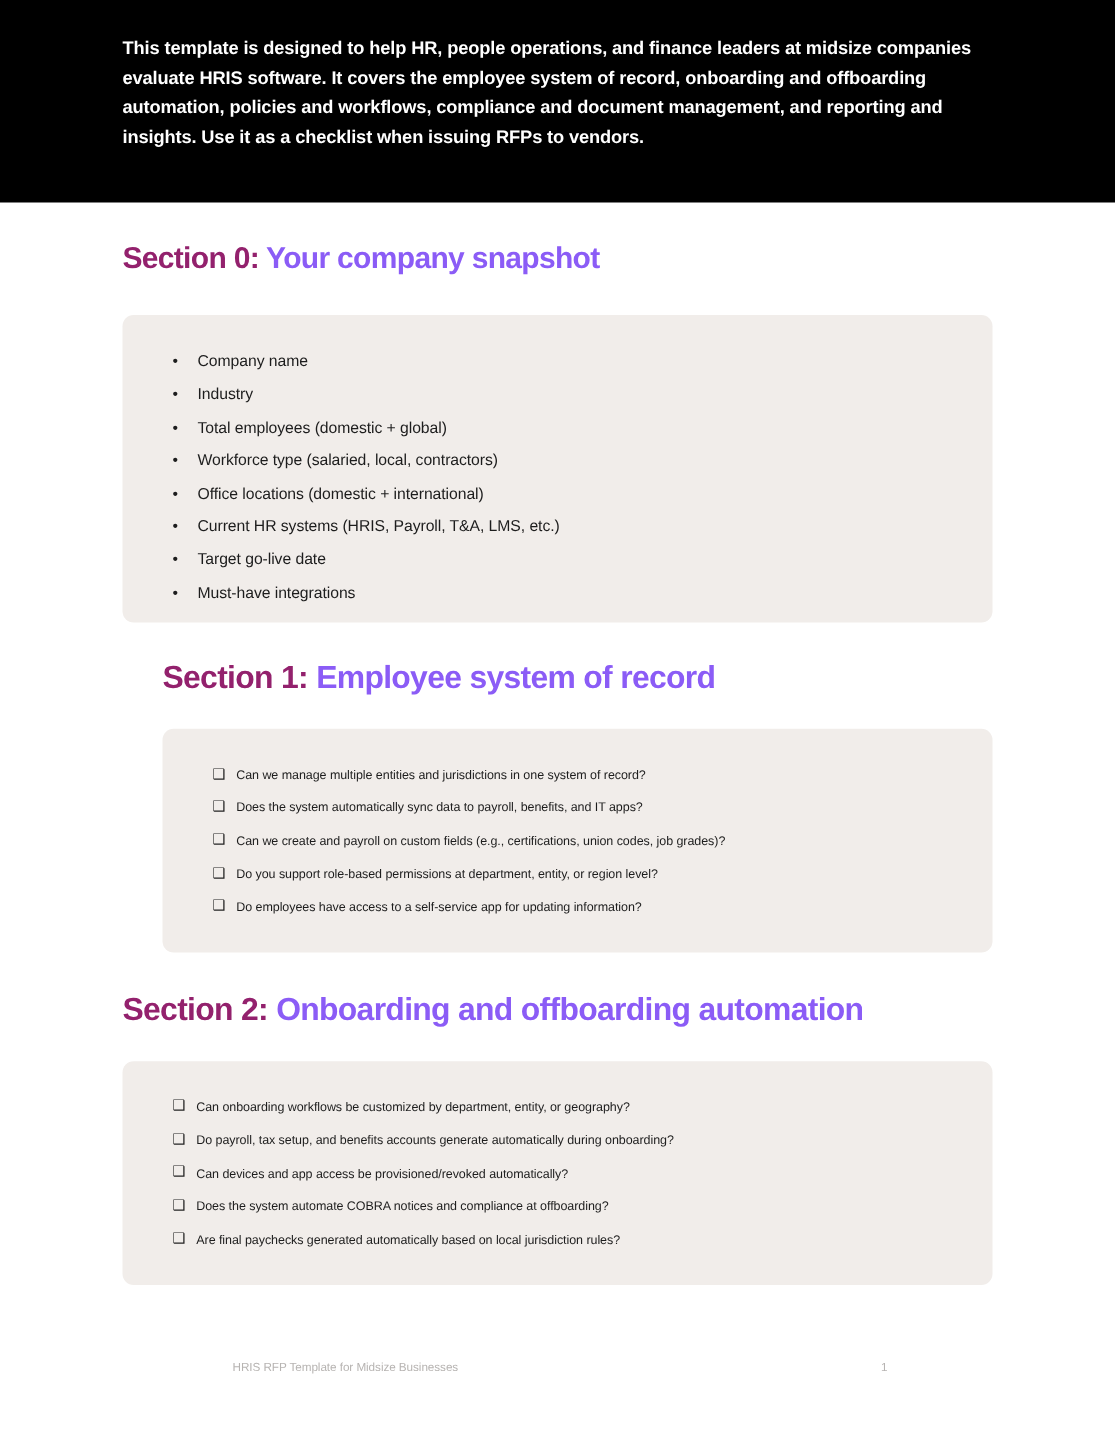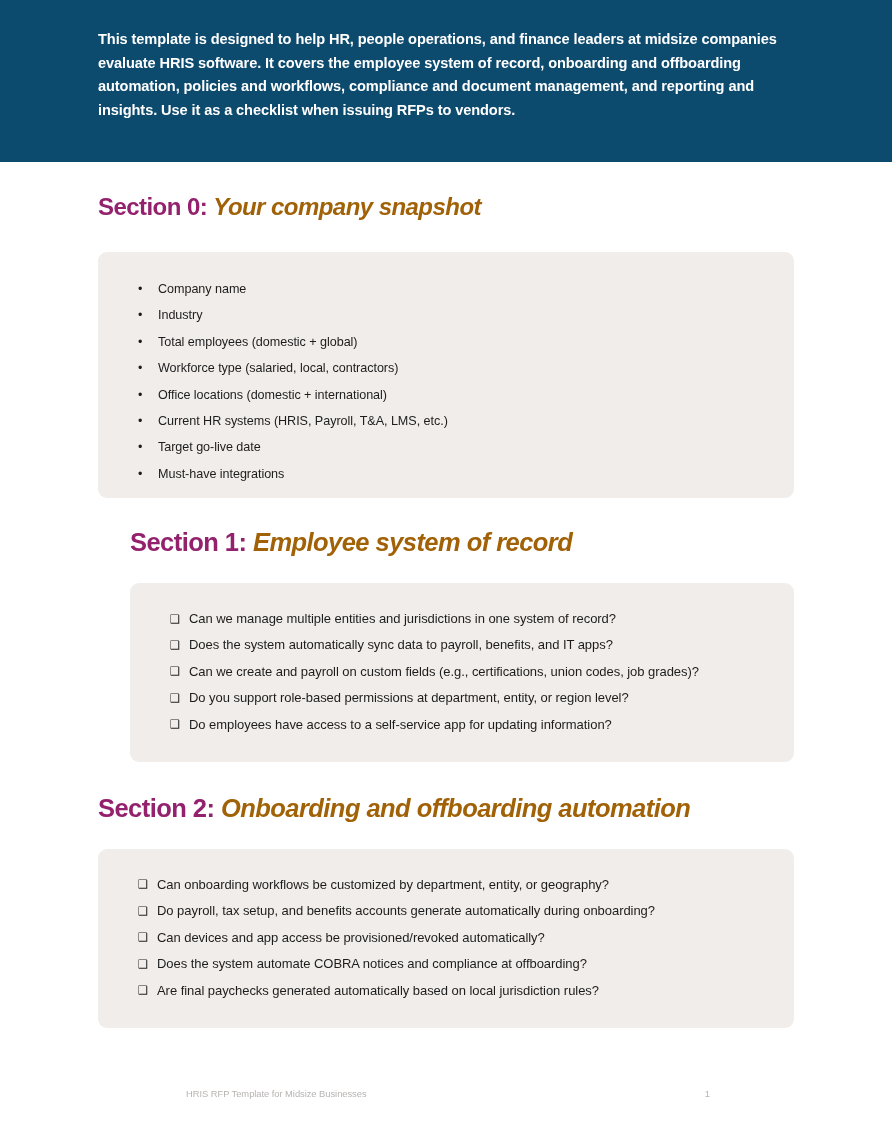--- a/index.html
+++ b/index.html
@@ -13,21 +13,21 @@
     font-family: "Liberation Sans", sans-serif;
     color: #1a1a1a;
     overflow: hidden;
     position: relative;
   }
 
   
   .banner {
     width: 892px;
     height: 162px;
-    background: #0c4a6e;
+    background: #000000;
     box-sizing: border-box;
     padding: 28px 98px 0 98px;
   }
   .banner-intro {
     color: #ffffff;
     font-size: 14.6px;
     font-weight: 700;
     line-height: 23.5px;
     letter-spacing: -0.1px;
     margin: 0;
@@ -45,22 +45,21 @@
   .section-heading {
     margin: 0;
     font-weight: 700;
     letter-spacing: -0.55px;
     white-space: nowrap;
   }
   .section-heading .sec-label {
     color: #93216d;
   }
   .section-heading .sec-title {
-    color: #a16207;
-    font-style: italic;
+    color: #8b5cf6;
   }
   .h-sec0 {
     font-size: 24px;
     padding-top: 31px;
   }
   .h-sec1, .h-sec2 {
     font-size: 25.5px;
   }
 
   .section-note {
@@ -127,21 +126,21 @@
   ul.check-list li .checkbox-glyph {
     width: 19px;
     flex: none;
     font-size: 11.5px;
     color: #232323;
     font-family: "DejaVu Sans", sans-serif;
     position: relative;
     top: -0.5px;
   }
   ul.check-list li .check-text {
-    font-size: 13px;
+    font-size: 10px;
     color: #1d1d1d;
     letter-spacing: -0.05px;
     white-space: nowrap;
   }
 
   
   .footer {
     position: absolute;
     left: 0;
     top: 1088px;

